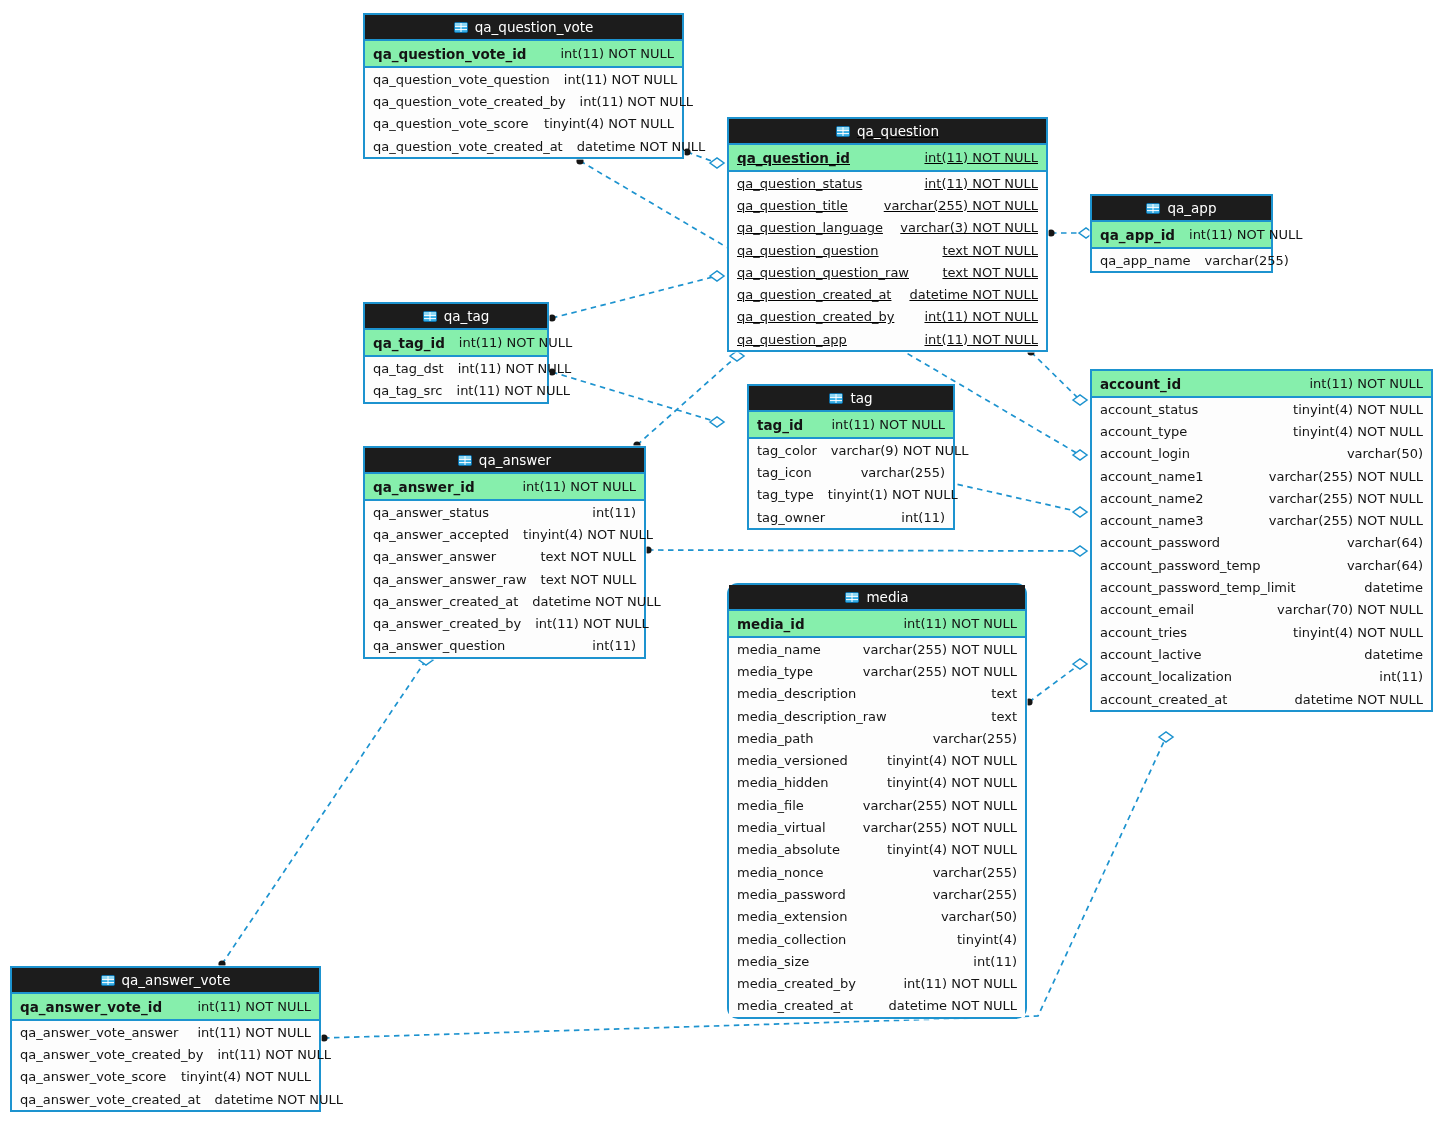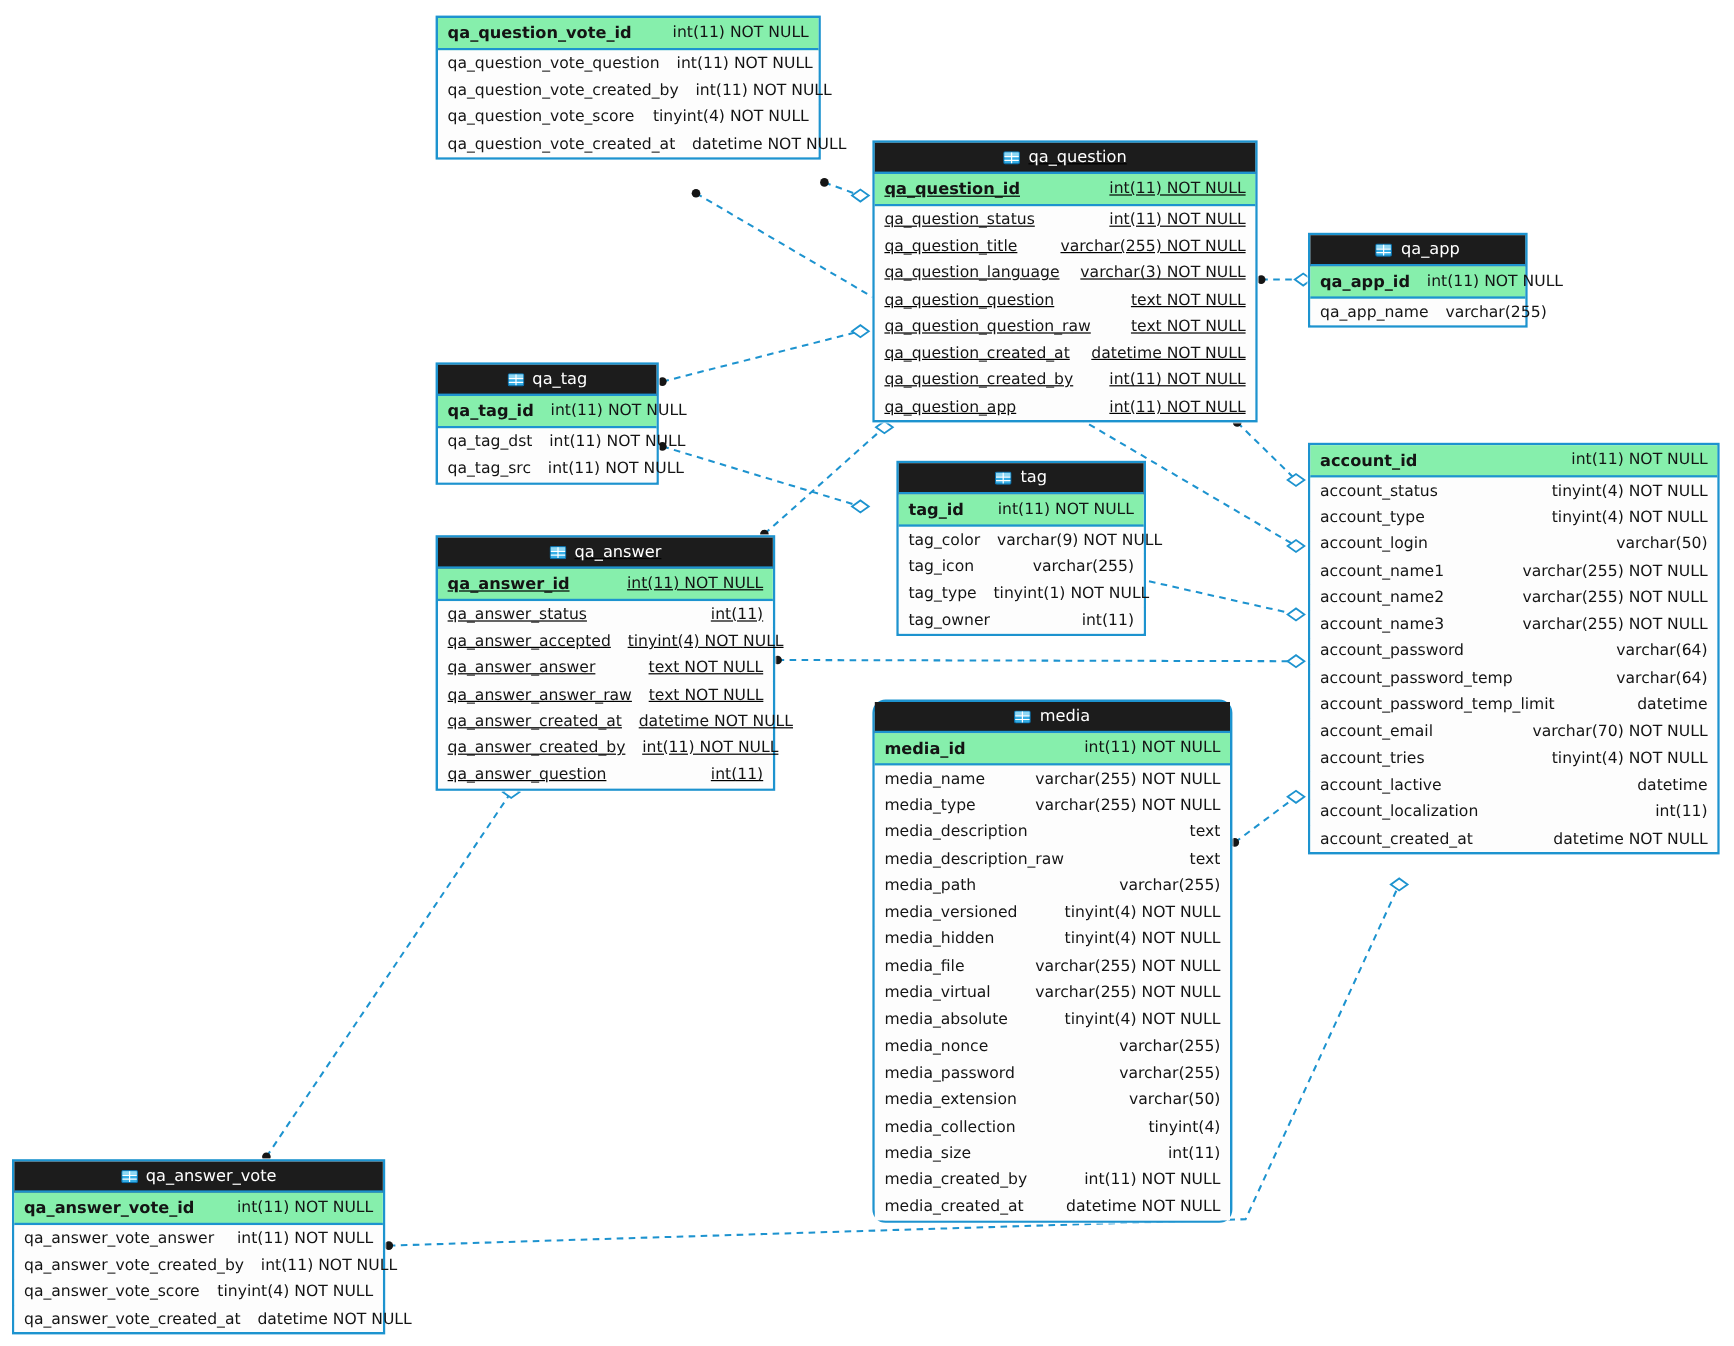--- a/index.html
+++ b/index.html
@@ -89,20 +89,32 @@
         <circle cx="222" cy="964" r="3.6" fill="#151515"></circle>
         <polygon points="419,660 426,655 433,660 426,665" fill="#ffffff" stroke="#1d93cf" stroke-width="1.5"></polygon>
       </g>
       <g>
         <polyline points="324,1038 1038,1016 1166,737" fill="none" stroke="#1d93cf" stroke-width="1.7" stroke-dasharray="5.5,4.5"></polyline>
         <circle cx="324" cy="1038" r="3.6" fill="#151515"></circle>
         <polygon points="1159,737 1166,732 1173,737 1166,742" fill="#ffffff" stroke="#1d93cf" stroke-width="1.5"></polygon>
       </g>
     </svg>
 <div class="table" style="left: 363px; top: 13px; width: 321px;">
+    <div class="thead">
+      <span class="ticon">
+          <svg width="14" height="11" viewBox="0 0 14 11">
+            <rect x="0.5" y="0.5" width="13" height="10" rx="1.2" fill="#35aee6" stroke="#0d6fa8" stroke-width="1"></rect>
+            <rect x="1" y="1" width="12" height="3.2" fill="#8ed7f4"></rect>
+            <line x1="1" y1="4.6" x2="13" y2="4.6" stroke="#ffffff" stroke-width="1"></line>
+            <line x1="1" y1="7.6" x2="13" y2="7.6" stroke="#ffffff" stroke-width="1"></line>
+            <line x1="7" y1="1" x2="7" y2="10" stroke="#ffffff" stroke-width="1"></line>
+          </svg>
+        </span>
+      <span class="tname">qa_question_vote</span>
+    </div>
     <div class="frow pkrow">
       <span class="fname pk">qa_question_vote_id</span>
       <span class="ftype">int(11) NOT NULL</span>
     </div>
     <div class="tbody">
         <div class="frow">
     <span class="fname">qa_question_vote_question</span>
     <span class="ftype">int(11) NOT NULL</span>
   </div>
         <div class="frow">
@@ -252,21 +264,21 @@
         <div class="frow">
     <span class="fname">tag_type</span>
     <span class="ftype">tinyint(1) NOT NULL</span>
   </div>
         <div class="frow">
     <span class="fname">tag_owner</span>
     <span class="ftype">int(11)</span>
   </div>
       </div>
   </div>
-    <div class="table" style="left: 363px; top: 446px; width: 283px; text-decoration: underline;">
+    <div class="table" style="left: 363px; top: 446px; width: 283px;">
     <div class="thead">
       <span class="ticon">
           <svg width="14" height="11" viewBox="0 0 14 11">
             <rect x="0.5" y="0.5" width="13" height="10" rx="1.2" fill="#35aee6" stroke="#0d6fa8" stroke-width="1"></rect>
             <rect x="1" y="1" width="12" height="3.2" fill="#8ed7f4"></rect>
             <line x1="1" y1="4.6" x2="13" y2="4.6" stroke="#ffffff" stroke-width="1"></line>
             <line x1="1" y1="7.6" x2="13" y2="7.6" stroke="#ffffff" stroke-width="1"></line>
             <line x1="7" y1="1" x2="7" y2="10" stroke="#ffffff" stroke-width="1"></line>
           </svg>
         </span>

